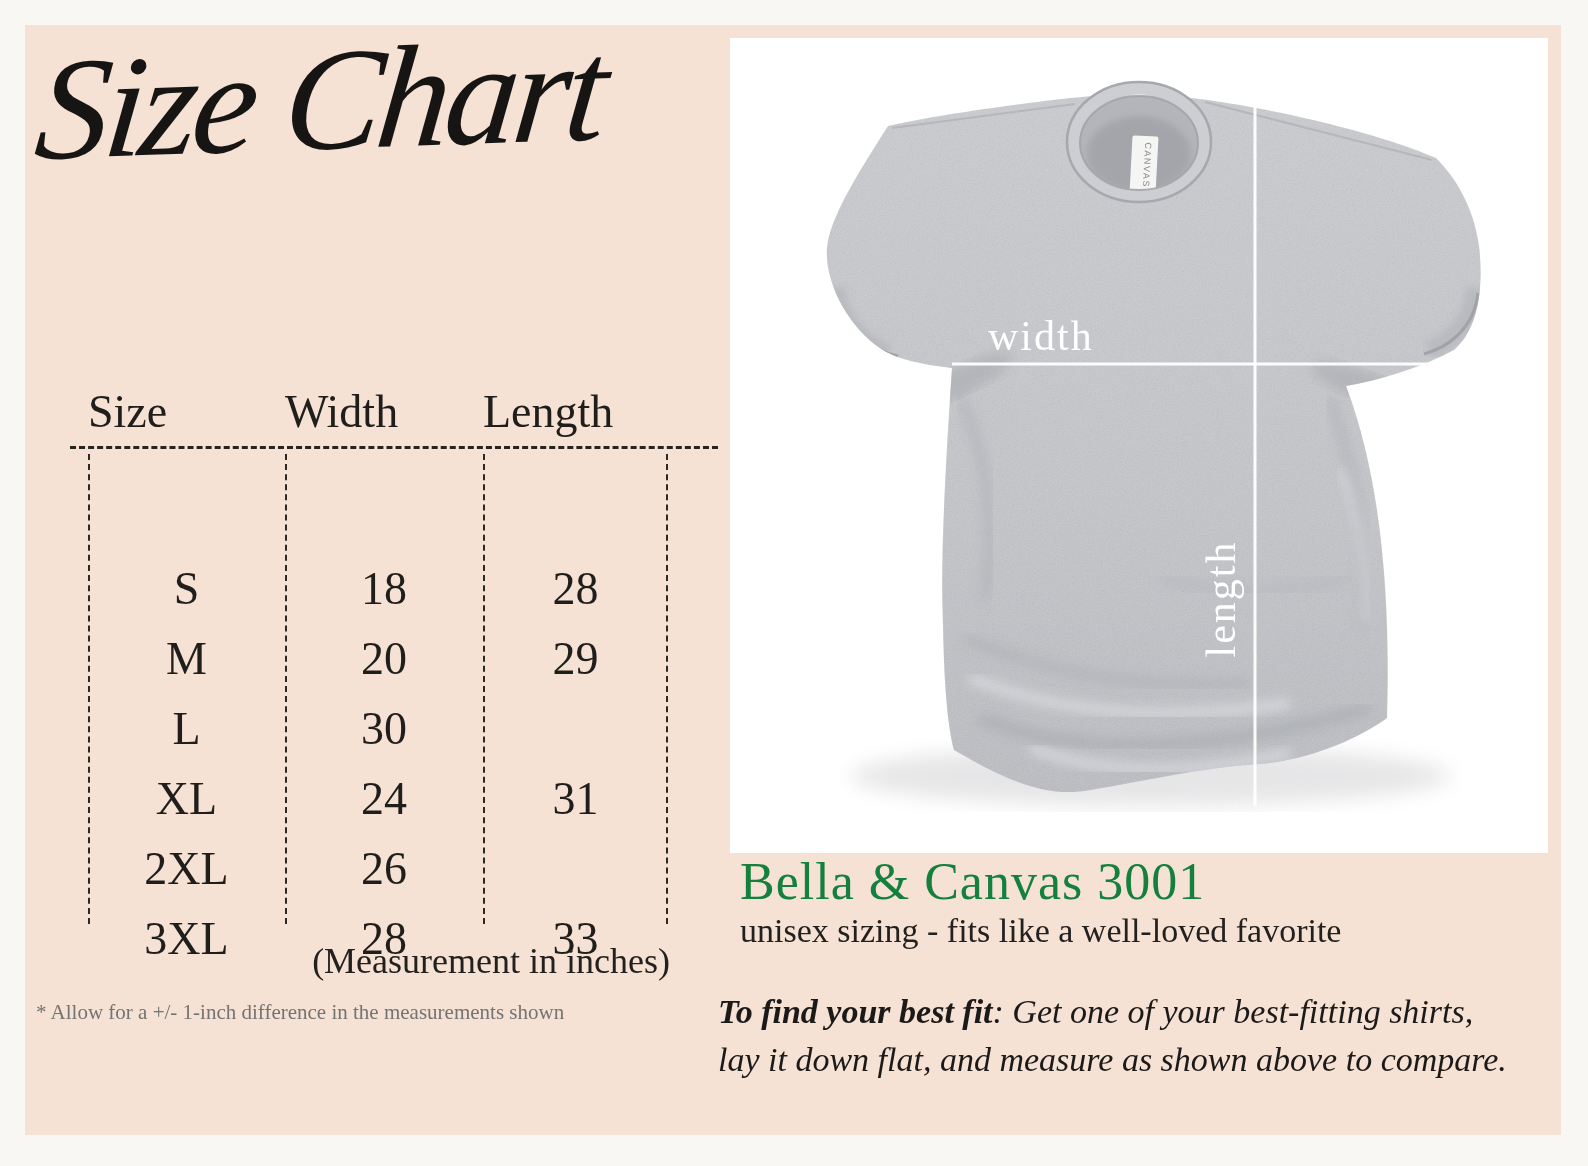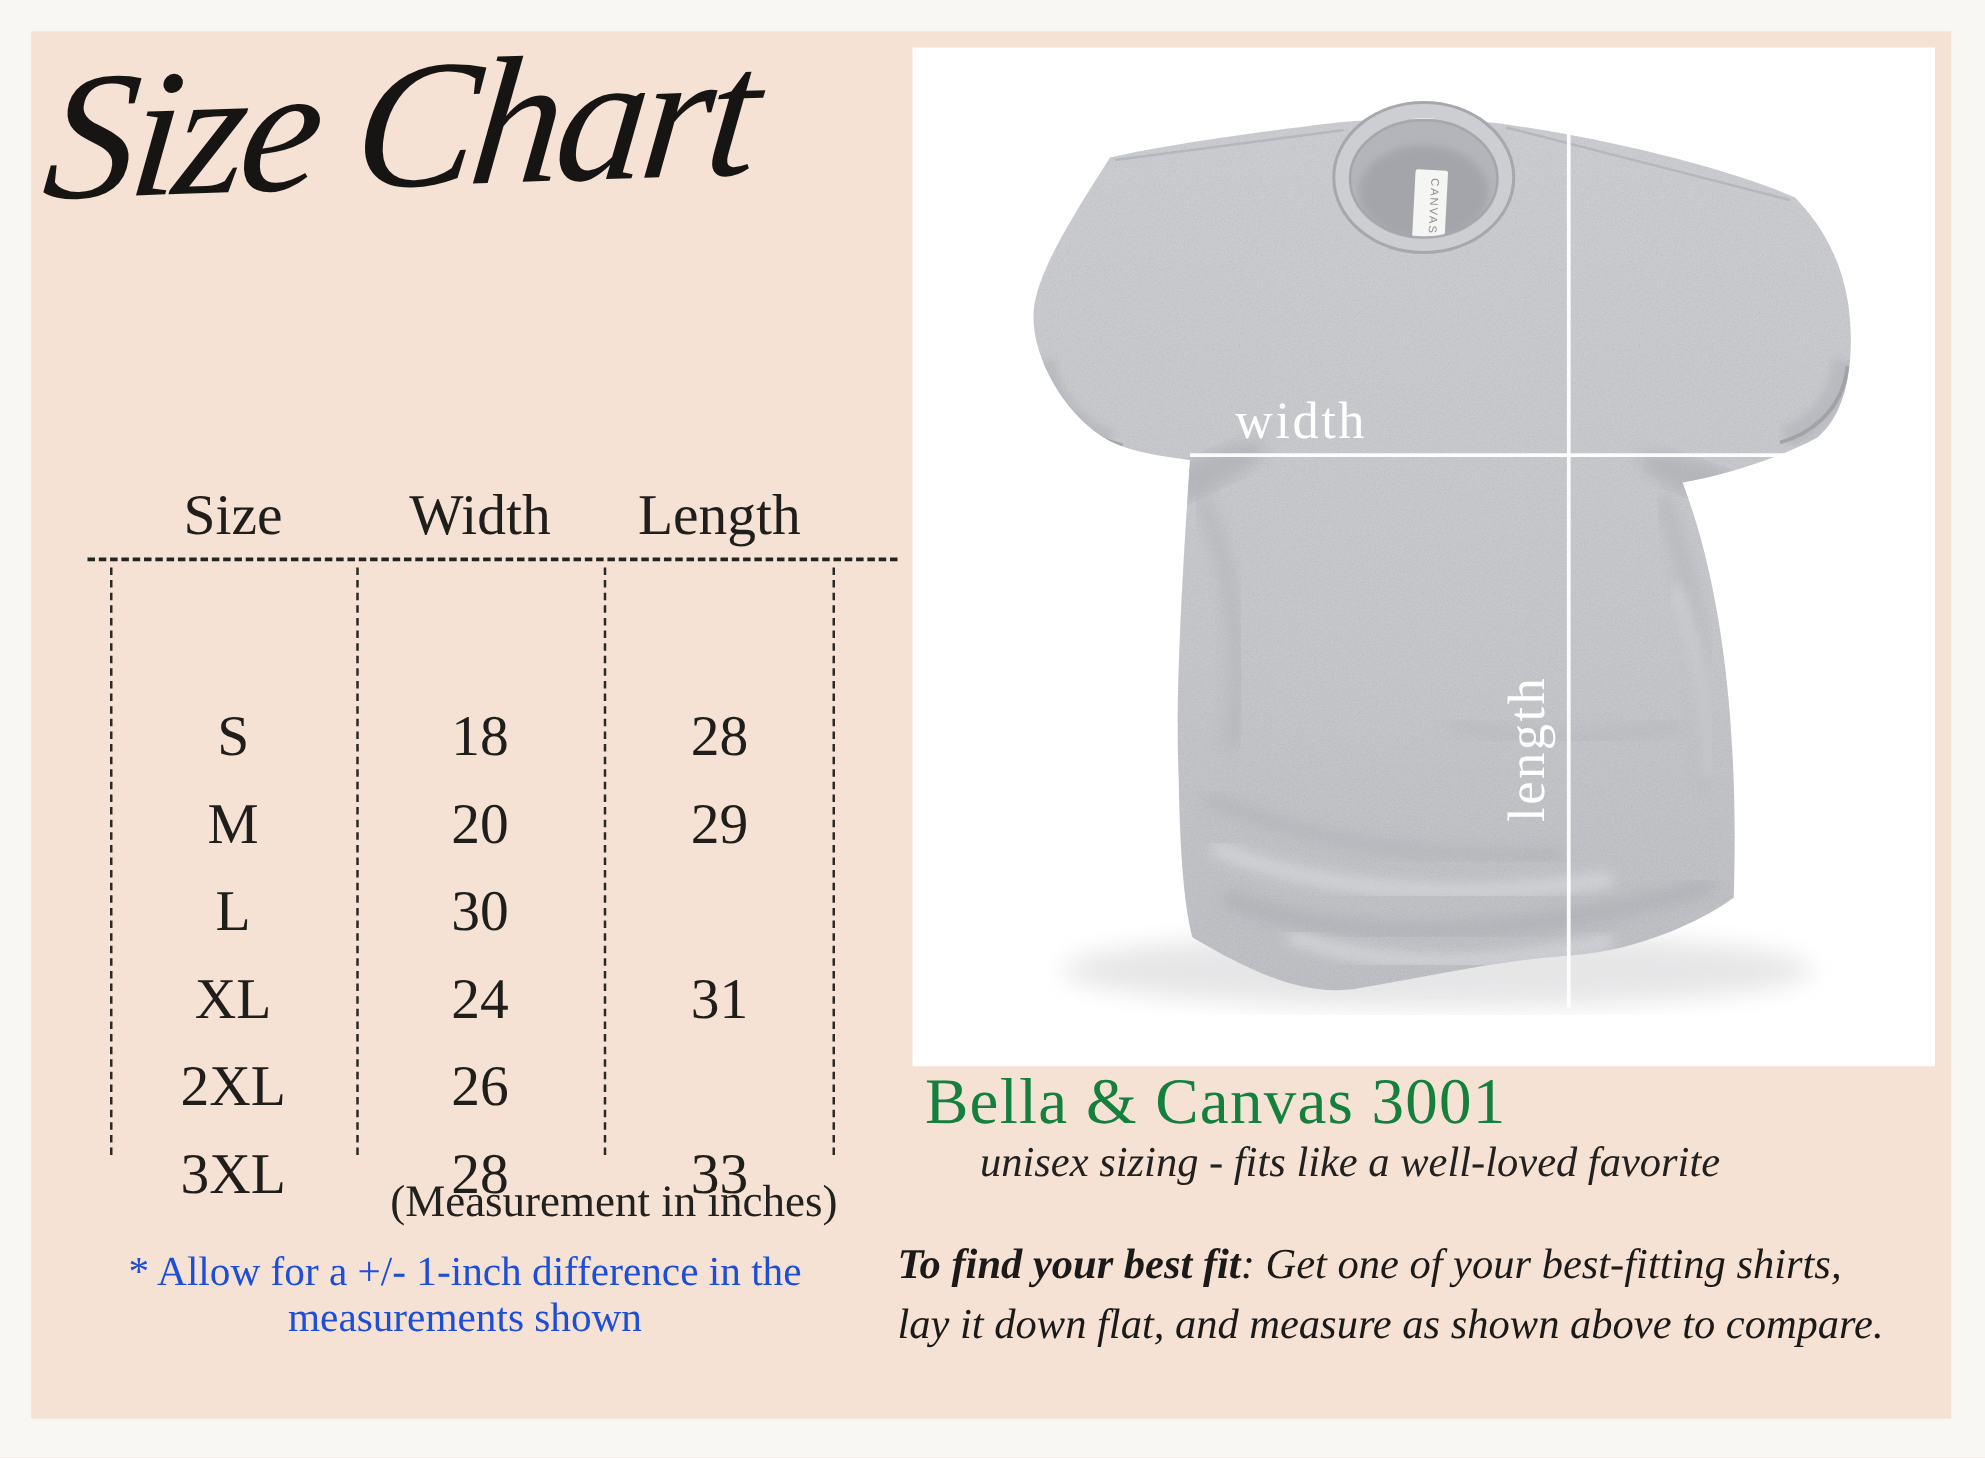--- a/index.html
+++ b/index.html
@@ -16,21 +16,21 @@
   
   .title{
     position:absolute;left:46px;top:30px;width:690px;height:280px;
     font-size:146px;font-style:italic;letter-spacing:-5px;line-height:1.1;
     transform:skewX(-8deg) rotate(-2deg);transform-origin:left top;
     color:#161513;white-space:nowrap;
   }
   .size-table{position:absolute;left:88px;top:380px;width:580px;}
   .t-headers{
     display:grid;grid-template-columns:197px 198px 185px;
-    height:64px;line-height:64px;font-size:46px;text-align:center;
+    height:64px;line-height:64px;font-size:46px;
   }
   .t-rule{
     position:absolute;left:-18px;top:66px;width:648px;height:0;
     border-top:3px dashed #26241f;
   }
   .t-vline{
     position:absolute;top:74px;height:470px;width:0;
     border-left:2px dashed #2b2925;
   }
   .v1{left:0;} .v2{left:197px;} .v3{left:395px;} .v4{left:578px;}
@@ -38,35 +38,35 @@
   .t-row{
     display:grid;grid-template-columns:197px 198px 185px;
     height:70px;line-height:70px;font-size:46px;text-align:center;
   }
   .caption{
     position:absolute;left:70px;top:940px;width:600px;
     text-align:right;font-size:36px;color:#23211d;
   }
   .footnote{
     position:absolute;left:36px;top:1000px;width:672px;
-    text-align:center;font-size:33px;color:#1d4ed8;
+    font-size:21px;color:#737373;
   }
   
   .photo-panel{
     position:absolute;left:730px;top:38px;width:818px;height:815px;
     background:#ffffff;
   }
   .photo-panel svg{display:block;}
   .product-name{
     position:absolute;left:740px;top:852px;width:800px;
     font-size:52px;color:#15803d;letter-spacing:1px;
   }
   .product-tagline{
     position:absolute;left:740px;top:912px;width:800px;
-    font-size:34px;font-style:italic;color:#23211f;margin-left:44px;
+    font-size:34px;color:#23211f;
   }
   .fit-tip{
     position:absolute;left:718px;top:988px;width:832px;
     text-align:left;font-size:34px;font-style:italic;line-height:1.42;
     color:#1c1a18;
   }
   .fit-tip b{font-weight:bold;}
 </style>
 </head>
 <body>

